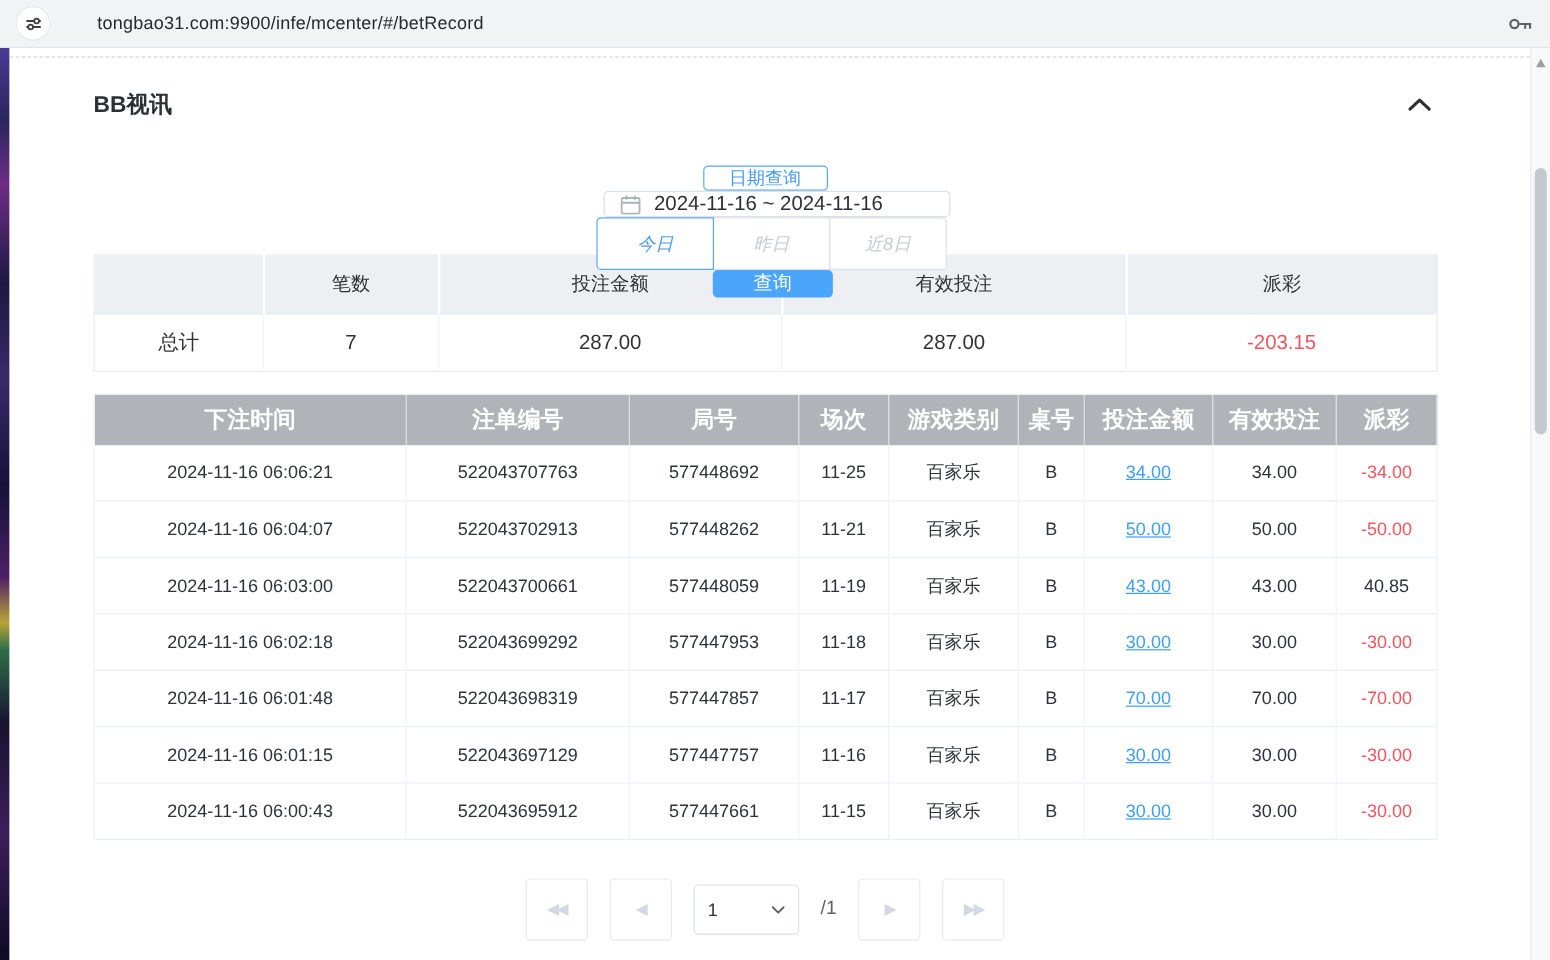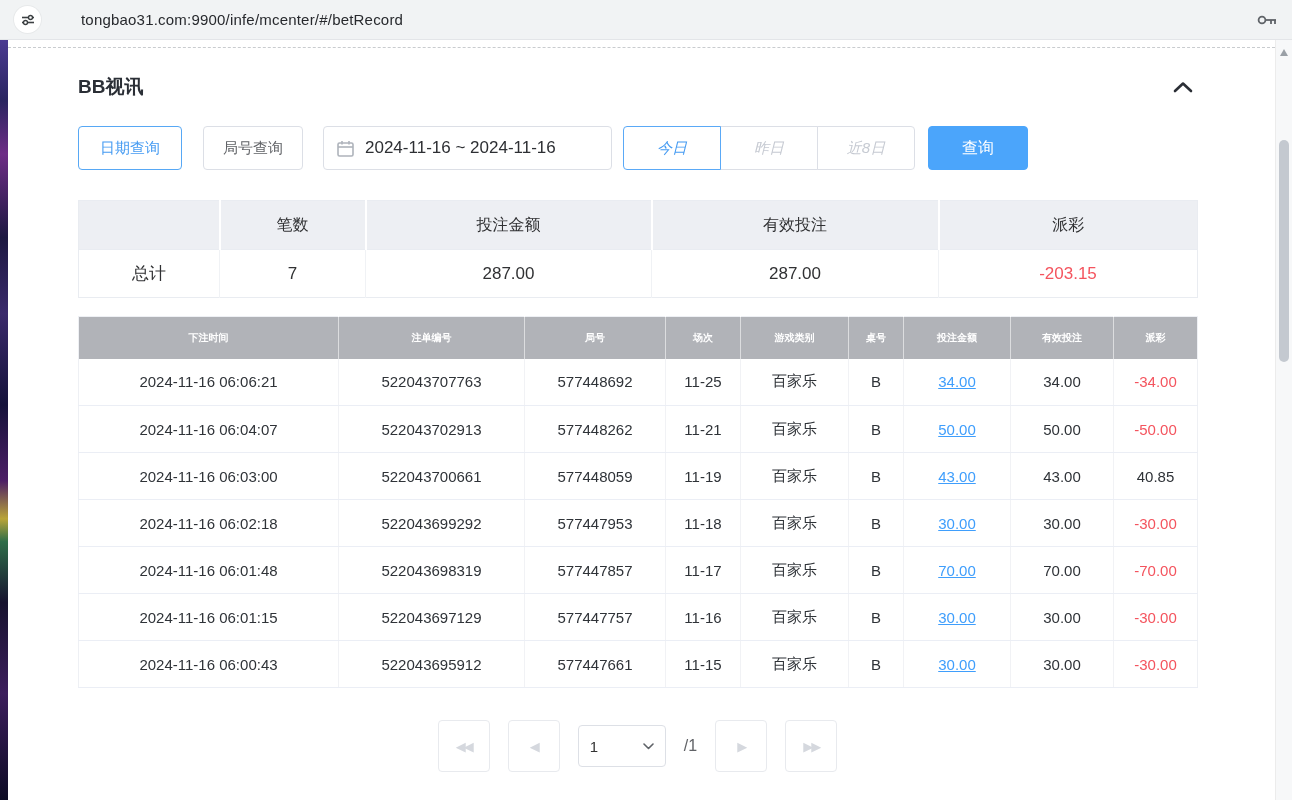--- a/index.html
+++ b/index.html
@@ -31,21 +31,21 @@
   .modal { position: absolute; left: 8px; right: 17px; top: 0; bottom: 0; background: #fff; }
   .dashed-divider { border-top: 1px dashed #c9cccf; margin-top: 7px; }
 
   .content { width: 1119px; margin-left: 70px; padding-top: 26px; }
 
   .panel-header { display: flex; align-items: center; justify-content: space-between; }
   .panel-title { font-size: 19px; font-weight: bold; color: #2b2f36; }
   .collapse-btn { cursor: pointer; padding: 4px; display: flex; }
 
   
-  .filter-row { margin-top: 26px; display: flex; align-items: center; height: 44px; }
+  .filter-row { margin-top: 38px; display: flex; align-items: center; height: 44px; flex-direction: column; }
   .btn {
     height: 44px; border-radius: 4px; background: #fff; border: 1px solid #dcdfe6;
     font-size: 15px; color: #606266; cursor: pointer; font-family: inherit;
     display: inline-flex; align-items: center; justify-content: center;
   }
   .btn-date { width: 104px; border-color: #57a8f5; color: #459bf2; }
   .btn-round { width: 100px; margin-left: 21px; }
   .date-picker {
     margin-left: 20px; width: 289px; height: 44px; border: 1px solid #dcdfe6;
     border-radius: 4px; display: flex; align-items: center; padding: 0 13px;
@@ -74,21 +74,21 @@
   .summary-table td {
     height: 48px; text-align: center; font-size: 17px;
     border-top: 1px solid #e9ecf1; border-left: 1px solid #f0f2f5;
   }
   .summary-table td:first-child { border-left: none; }
 
   
   .bets-table { margin-top: 18px; border: 1px solid #eef0f4; font-size: 15px; color: #2f3338; }
   .bets-table th {
     background: #b1b3b8; color: #fff; font-weight: bold; height: 42px;
-    font-size: 10px; text-align: center; border-left: 1px solid rgba(255,255,255,.55);
+    font-size: 19px; text-align: center; border-left: 1px solid rgba(255,255,255,.55);
   }
   .bets-table th:first-child { border-left: none; }
   .bets-table td {
     height: 47px; text-align: center; border-bottom: 1px solid #ebeef5;
     border-left: 1px solid #f1f2f5;
   }
   .bets-table td:first-child { border-left: none; }
   .bet-link { color: #3f9efc; text-decoration: underline; cursor: pointer; }
   .neg { color: #f4545e; }
 
@@ -162,21 +162,20 @@
           <span style="display:flex">
             <svg width="20" height="12" viewBox="0 0 20 12">
               <polyline points="2,10 10,2.5 18,10" fill="none" stroke="#2b2f36" stroke-width="2.6" stroke-linecap="round" stroke-linejoin="round"></polyline>
             </svg>
           </span>
         </div>
       </div>
 
       <div class="filter-row">
         <button class="btn btn-date">日期查询</button>
-        <button class="btn btn-round">局号查询</button>
         <div class="date-picker">
           <span class="cal">
             <svg width="17" height="17" viewBox="0 0 17 17">
               <rect x="1" y="3" width="15" height="13" rx="1.5" fill="none" stroke="#aeb3bb" stroke-width="1.6"></rect>
               <line x1="1" y1="7" x2="16" y2="7" stroke="#aeb3bb" stroke-width="1.6"></line>
               <line x1="5" y1="1" x2="5" y2="4.5" stroke="#aeb3bb" stroke-width="1.6"></line>
               <line x1="12" y1="1" x2="12" y2="4.5" stroke="#aeb3bb" stroke-width="1.6"></line>
             </svg>
           </span>
           <span>2024-11-16 ~ 2024-11-16</span>

